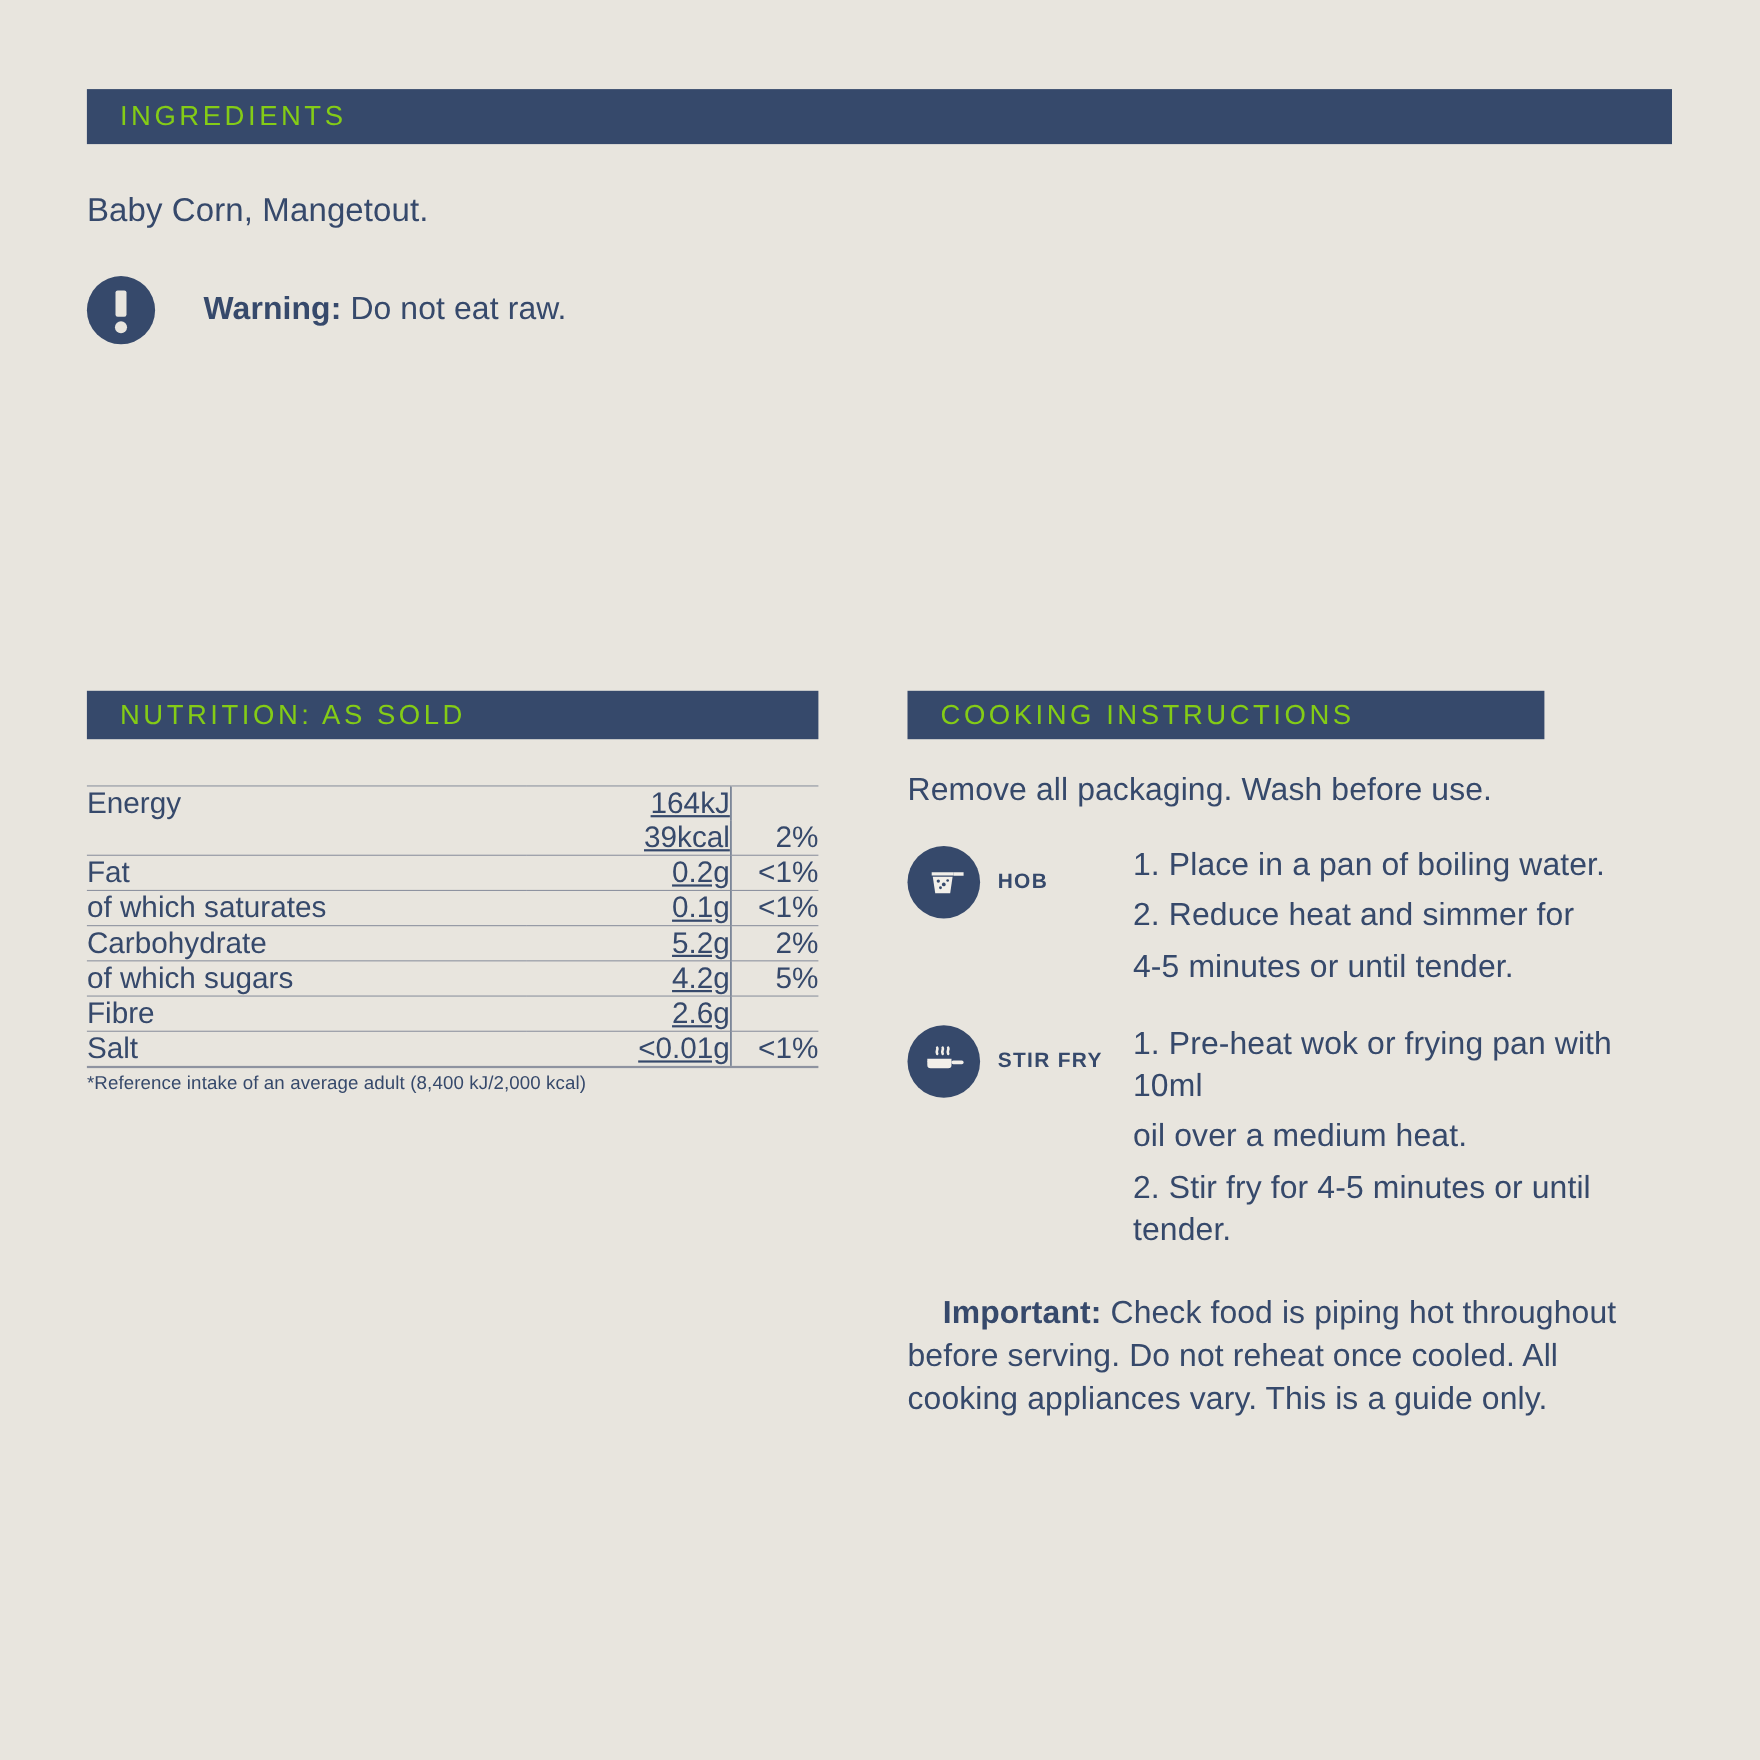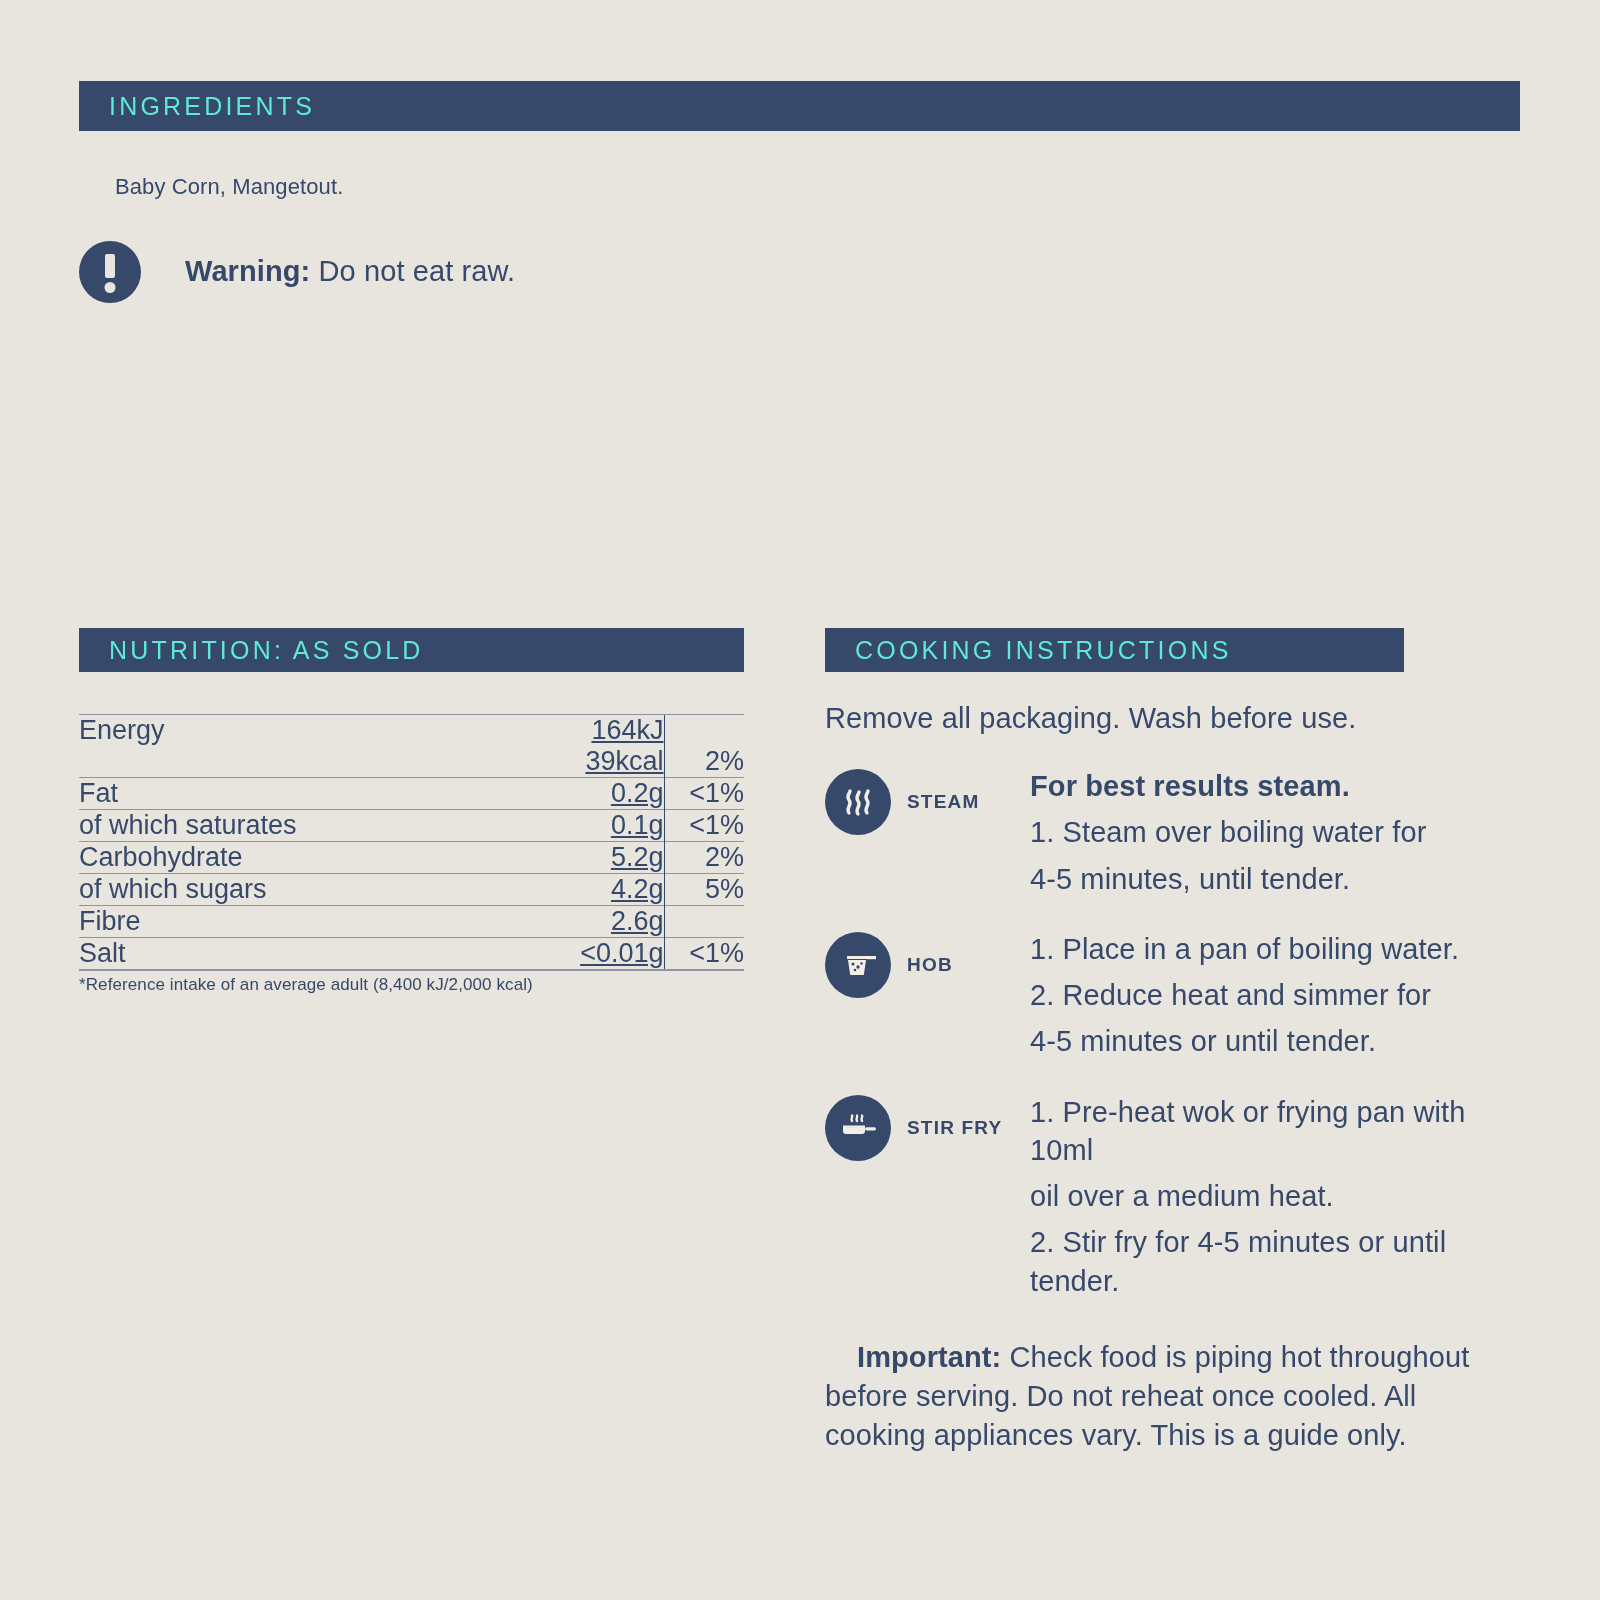--- a/index.html
+++ b/index.html
@@ -12,44 +12,43 @@
     background: #e8e5de;
     font-family: "Liberation Sans", sans-serif;
     color: #36496b;
     position: relative;
     overflow: hidden;
   }
 
   
   .bar {
     background: #36496b;
-    color: #5eead4;
+    color: #84cc16;
     letter-spacing: 3.2px;
     font-size: 25px;
     font-weight: 500;
     display: flex;
     align-items: center;
     padding-left: 30px;
     box-sizing: border-box;
   }
 
   
   #ingredients-section {
     position: absolute;
     left: 79px;
     top: 81px;
     width: 1441px;
   }
   #ingredients-bar { height: 50px; }
   #ingredients-text {
     margin-top: 42px;
-    font-size: 22px;
+    font-size: 30px;
     line-height: 1.25;
     letter-spacing: .1px;
-    margin-left: 36px;
   }
   #warning-row {
     display: flex;
     align-items: center;
     margin-top: 40px;
   }
   #warning-icon {
     width: 62px;
     height: 62px;
     border-radius: 50%;
@@ -279,39 +278,20 @@
     </tbody>
   </table>
   <div id="nutri-bottom-rule"></div>
   <div id="nutri-footnote">*Reference intake of an average adult (8,400 kJ/2,000 kcal)</div>
 </div>
 
 <div id="cooking-section">
   <div class="bar" id="cooking-bar">COOKING INSTRUCTIONS</div>
   <div id="cooking-intro">Remove all packaging. Wash before use.</div>
 
-  <div class="method">
-    <div class="method-icon-wrap">
-      <div class="circle-icon">
-        <svg width="44" height="44" viewBox="0 0 44 44" aria-hidden="true">
-          <g fill="none" stroke="#f2efe9" stroke-width="3.4" stroke-linecap="round">
-            <path d="M13 33 C9 28 17 25 13 20 C10 16 14 13 14 11"></path>
-            <path d="M22 34 C18 29 26 26 22 21 C19 17 23 14 23 12"></path>
-            <path d="M31 33 C27 28 35 25 31 20 C28 16 32 13 32 11"></path>
-          </g>
-        </svg>
-      </div>
-      <span class="method-label">STEAM</span>
-    </div>
-    <div class="method-steps">
-      <p class="lead">For best results steam.</p>
-      <p>1. Steam over boiling water for</p>
-      <p>4-5 minutes, until tender.</p>
-    </div>
-  </div>
 
   <div class="method">
     <div class="method-icon-wrap">
       <div class="circle-icon">
         <svg width="44" height="44" viewBox="0 0 44 44" aria-hidden="true">
           <g fill="#f2efe9">
             <path d="M11 13 h20 v3 h-20 z"></path>
             <path d="M31 13 h9 v3.2 h-9 z"></path>
             <path d="M12 17 h18 l-2.2 15 h-13.6 z"></path>
           </g>

